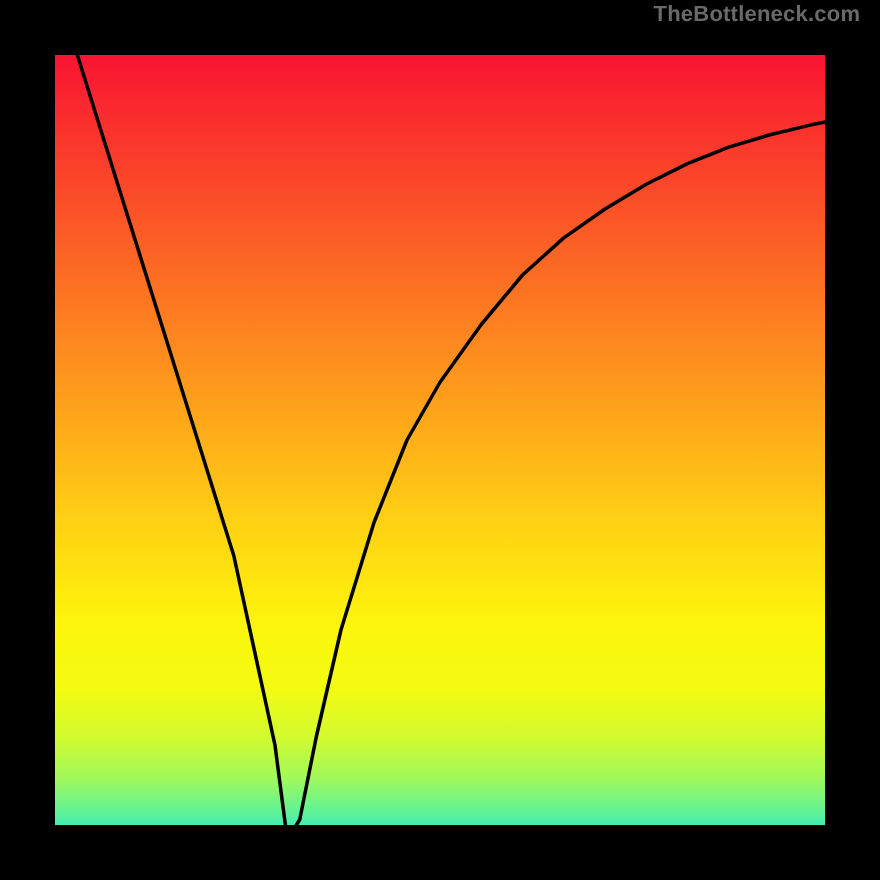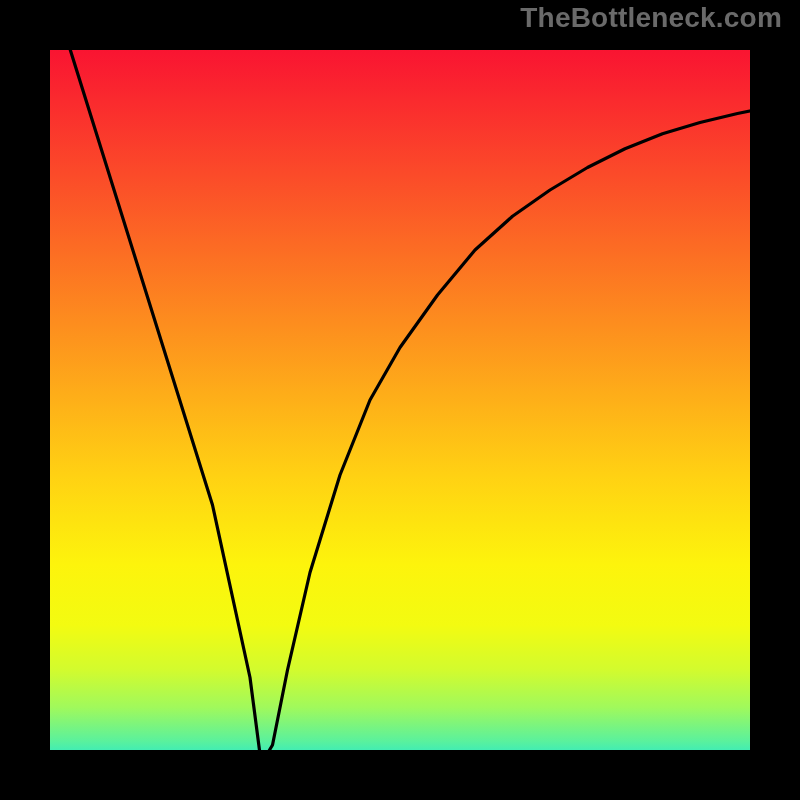--- a/index.html
+++ b/index.html
@@ -13,21 +13,21 @@
   }
   #container {
     position: relative;
     width: 800px;
     height: 800px;
   }
   #watermark {
     position: absolute;
     top: 2px;
     right: 18px;
-    font-size: 28px;
+    font-size: 20px;
     font-weight: bold;
     color: #6a6a6a;
     letter-spacing: 0.2px;
     z-index: 10;
     user-select: none;
   }
   svg {
     display: block;
   }
 </style>

